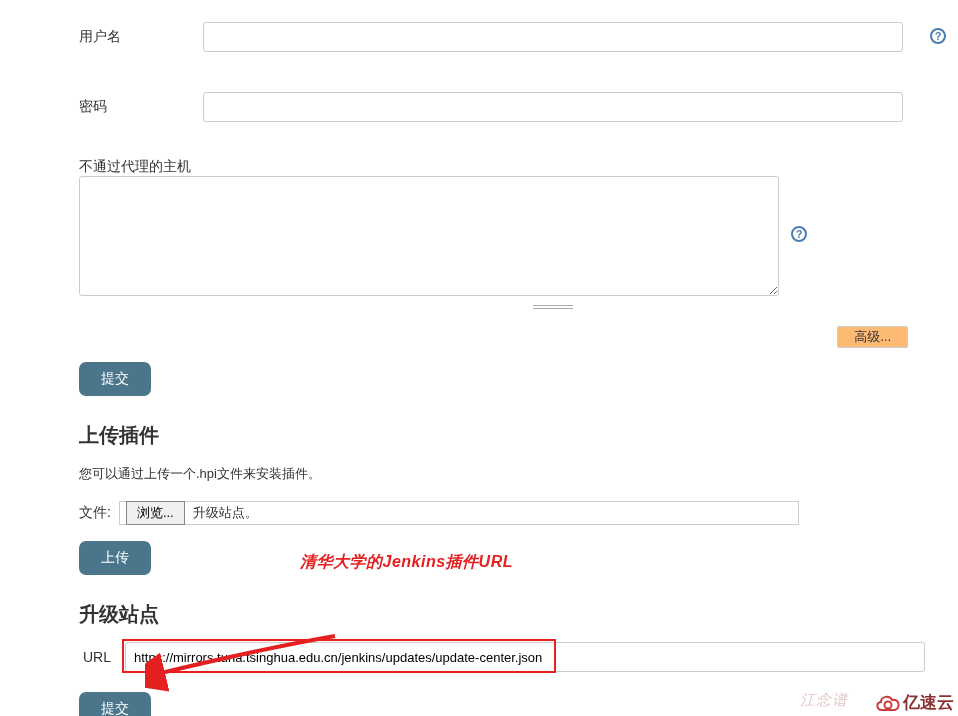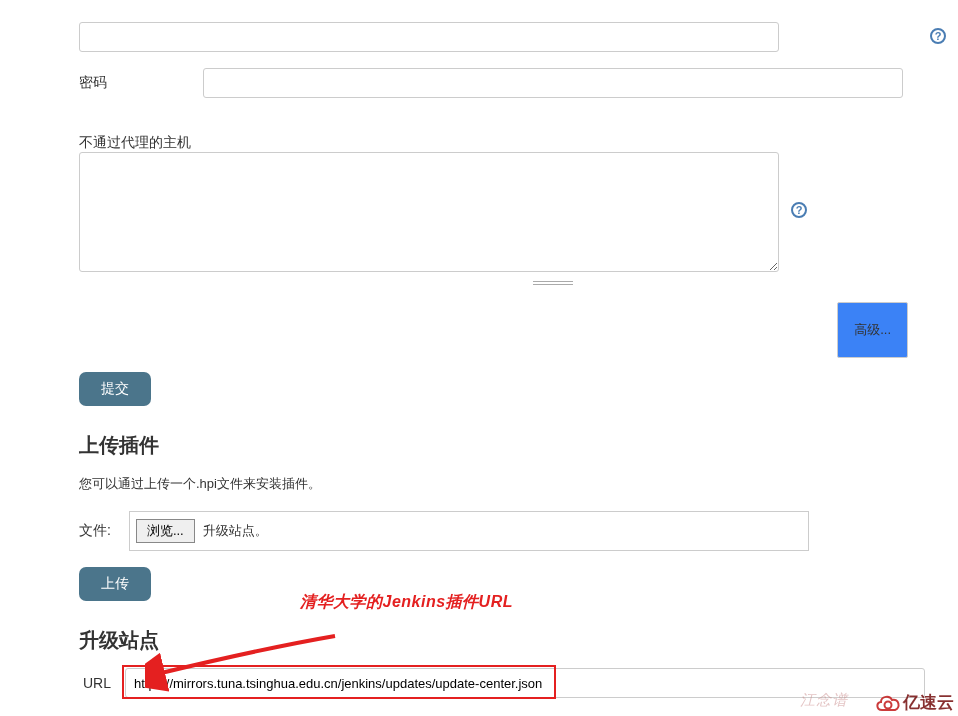--- a/index.html
+++ b/index.html
@@ -83,23 +83,23 @@
       border-bottom: 1px solid #aaa;
     }
     .advanced-row {
       display: flex;
       justify-content: flex-end;
       padding-right: 50px;
       margin-top: 16px;
       margin-bottom: 14px;
     }
     .btn-advanced {
-      background: #3b82f6;
-      border: 1px solid #ccc;
-      padding: 18px 16px;
+      background: #fdba74;
+      border: 1px solid #ccc;
+      padding: 1px 16px;
       font-size: 13px;
       color: #333;
       cursor: pointer;
       border-radius: 2px;
     }
     .btn-primary {
       background: #4b758b;
       border: none;
       color: #fff;
       padding: 8px 22px;
@@ -119,29 +119,29 @@
       color: #333;
       margin: 16px 0 18px 79px;
     }
     .file-row {
       display: flex;
       align-items: center;
       margin: 0 0 16px 79px;
     }
     .file-label {
       font-size: 14px;
-      margin-right: 18px;
+      margin-right: 8px;
     }
     .file-box {
       display: flex;
       align-items: center;
       border: 1px solid #ccc;
       padding: 1px 6px;
       width: 680px;
-      height: 40px;
+      height: 24px;
     }
     .browse-btn {
       background: #efefef;
       border: 1px solid #888;
       padding: 2px 10px;
       font-size: 13px;
       cursor: pointer;
       margin-right: 8px;
     }
     .file-status {
@@ -176,21 +176,21 @@
       border: 2.5px solid #e42020;
       pointer-events: none;
       left: -3px;
       top: -3px;
       width: 434px;
       height: 34px;
     }
     .annotation {
       position: absolute;
       left: 300px;
-      top: 592px;
+      top: 552px;
       font-size: 16px;
       font-style: italic;
       font-weight: bold;
       color: #e42020;
       text-shadow: 1px 1px 0 #fff, -1px 1px 0 #fff, 1px -1px 0 #fff;
       letter-spacing: 0.5px;
     }
     .arrow-svg {
       position: absolute;
       left: 145px;
@@ -221,30 +221,31 @@
       position: absolute;
       right: 110px;
       bottom: 6px;
       font-size: 15px;
       font-style: italic;
       color: #c98b8b;
       opacity: 0.5;
       letter-spacing: 1px;
     }
     .content-top { padding-top: 22px; }
-    .password-row { margin-top: 16px; }
+    .password-row { margin-top: 40px; }
     .noproxy-row { margin-top: 30px; flex-direction: column; }
     .submit-spacer { margin-top: 10px; }
   </style>
 </head>
 <body>
 
 <div class="content-top">
 
   <div class="form-row">
+    <div class="form-label">用户名</div>
     <div class="form-input-wrap">
       <input type="text" class="text-input" value="" style="">
       <div class="help-icon">?</div>
     </div>
   </div>
 
   <div class="form-row password-row">
     <div class="form-label">密码</div>
     <div class="form-input-wrap">
       <input type="password" class="text-input" value="" style="">

